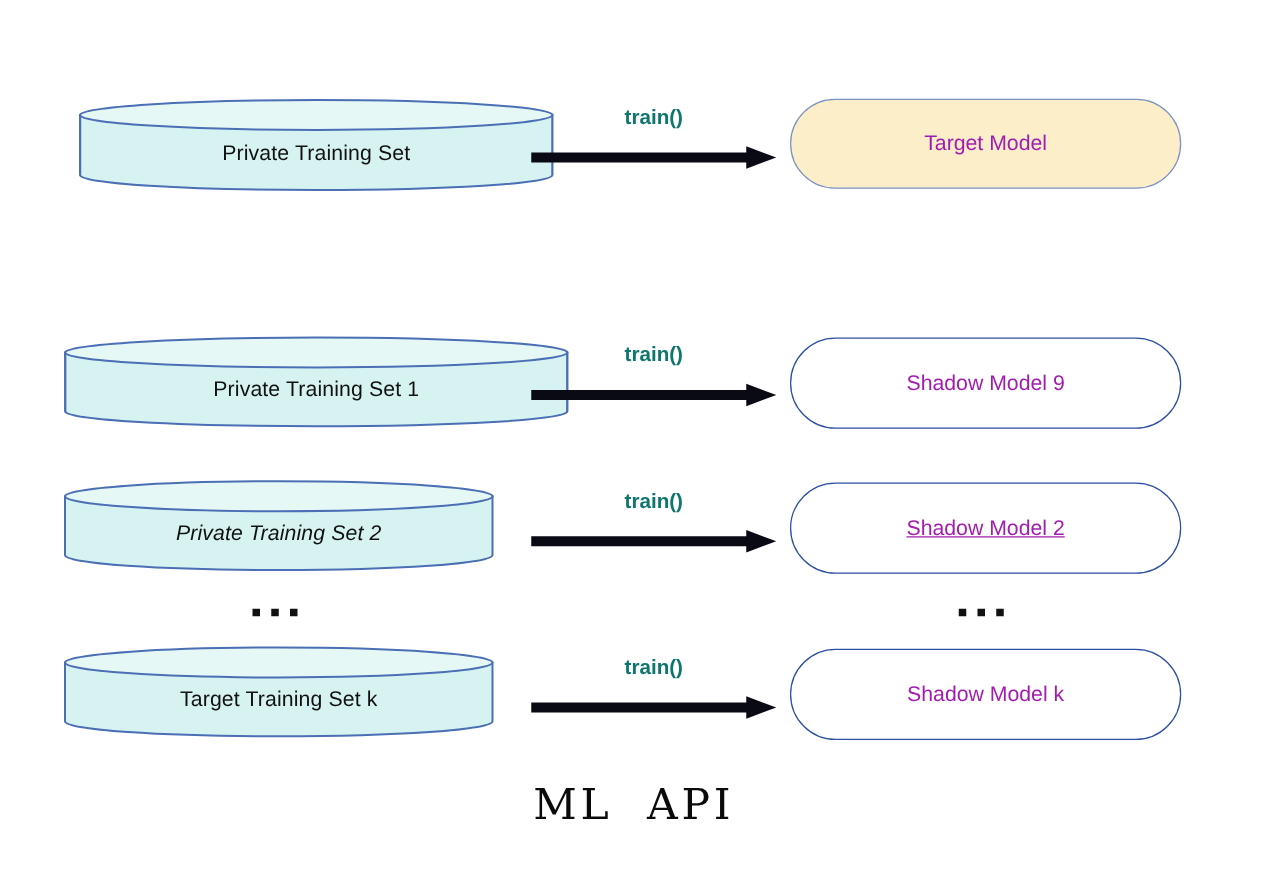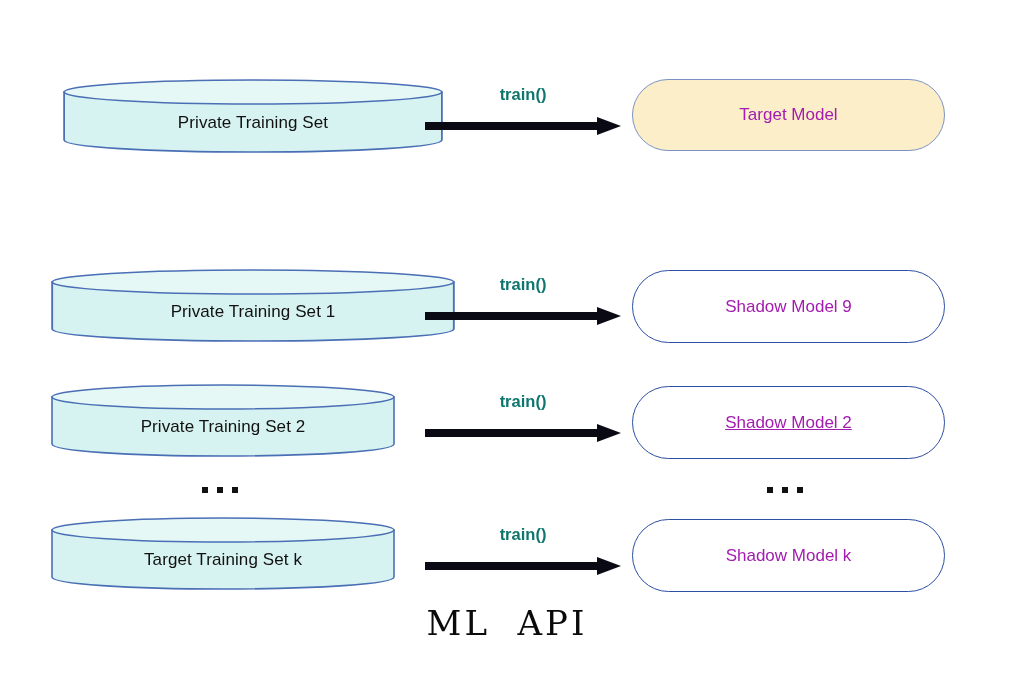--- a/index.html
+++ b/index.html
@@ -156,21 +156,21 @@
 
   <div class="pill shadow" style="left:632px; top:270px; width:313px; height:73px; border-radius:37px;">
     <span>Shadow Model 9</span>
   </div>
 
   <div class="cylinder" style="left:51px; top:384px; width:344px; height:73px;">
     <svg class="cyl-svg" viewBox="0 0 344 73" preserveAspectRatio="none">
       <path d="M1,13 L1,60 C1,67 78,72 172,72 C266,72 343,67 343,60 L343,13 Z" fill="#d7f3f1" stroke="#4a6fb5" stroke-width="1.6"></path>
       <ellipse cx="172" cy="13" rx="171" ry="12" fill="#e6f8f6" stroke="#4a6fb5" stroke-width="1.6"></ellipse>
     </svg>
-    <div class="cyl-label" style="top:33px;">Private Training Set 2</div>
+    <div class="cyl-label" style="top:33px;font-style:italic;">Private Training Set 2</div>
   </div>
 
   <div class="arrow" style="left:425px; top:392px; width:196px; height:52px;">
     <div class="arrow-label" style="top:0px;">train()</div>
     <svg class="arrow-svg" viewBox="0 0 196 52" preserveAspectRatio="none">
       <line x1="0" y1="41" x2="176" y2="41" stroke="#0a0a14" stroke-width="8"></line>
       <polygon points="172,32 196,41 172,50" fill="#0a0a14"></polygon>
     </svg>
   </div>
 
@@ -203,15 +203,15 @@
     <svg class="arrow-svg" viewBox="0 0 196 52" preserveAspectRatio="none">
       <line x1="0" y1="41" x2="176" y2="41" stroke="#0a0a14" stroke-width="8"></line>
       <polygon points="172,32 196,41 172,50" fill="#0a0a14"></polygon>
     </svg>
   </div>
 
   <div class="pill shadow" style="left:632px; top:519px; width:313px; height:73px; border-radius:37px;">
     <span>Shadow Model k</span>
   </div>
 
-  <div class="ml-api" style="top:603px;text-align:center;">ML  API</div>
+  <div class="ml-api" style="top:624px;text-align:center;">ML  API</div>
 
 </div>
 
 </body></html>

